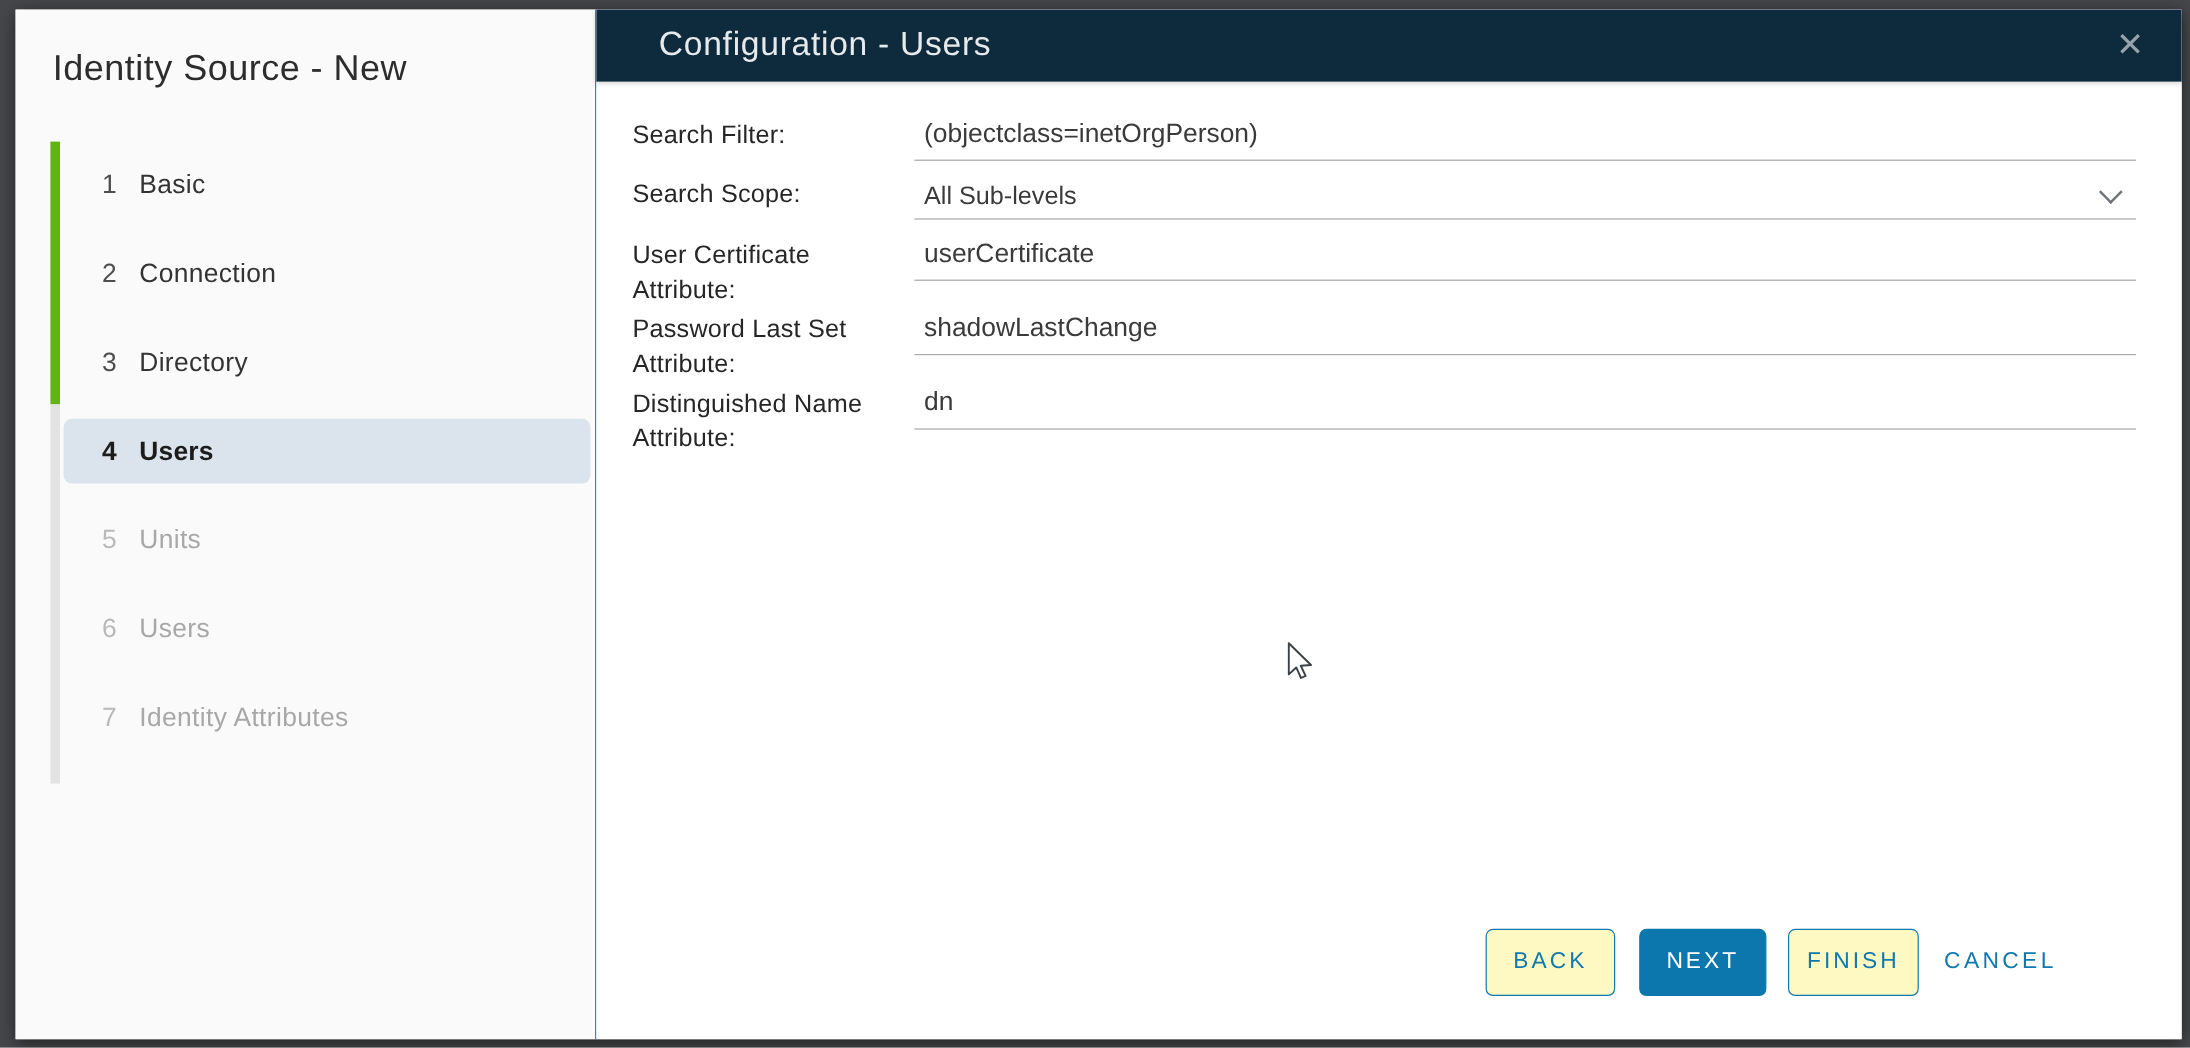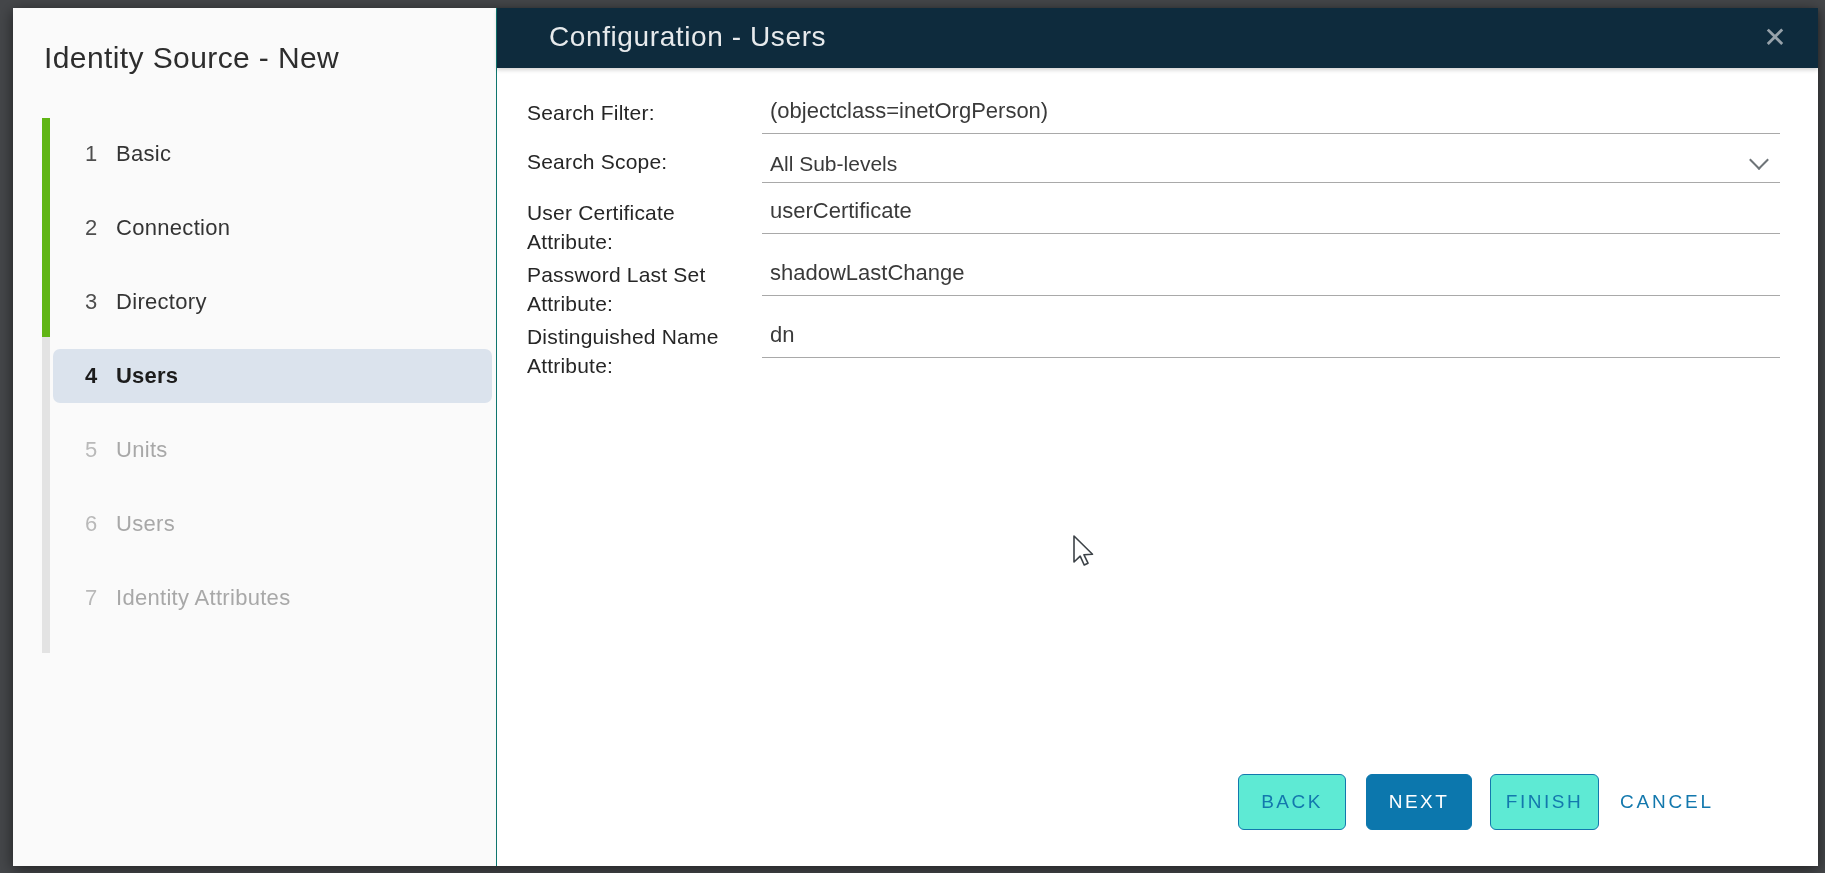--- a/index.html
+++ b/index.html
@@ -96,21 +96,21 @@
     transform:rotate(45deg);
   }
 
   
   .btn {
     position:absolute; top:766px; height:56px;
     font-family:"Liberation Sans", sans-serif;
     font-size:19px; font-weight:500; letter-spacing:2.5px;
     border-radius:6px; cursor:pointer; text-align:center;
   }
-  .btn.outline { background:#5eead4; border:1.5px solid #1378ad; color:#1378ad; }
+  .btn.outline { background:#fef9c3; border:1.5px solid #1378ad; color:#1378ad; }
   .btn.primary { background:#0c77ad; border:1.5px solid #0c77ad; color:#ffffff; }
   .btn.flat    { background:transparent; border:none; color:#1378ad; letter-spacing:2.8px; }
   .btn.back   { left:741px;  width:108px; }
   .btn.next   { left:869px;  width:106px; }
   .btn.finish { left:993px;  width:109px; }
   .btn.cancel { left:1112px; width:116px; }
 
   
   .cursor { position:absolute; left:1072px; top:535px; pointer-events:none; }
 </style>

